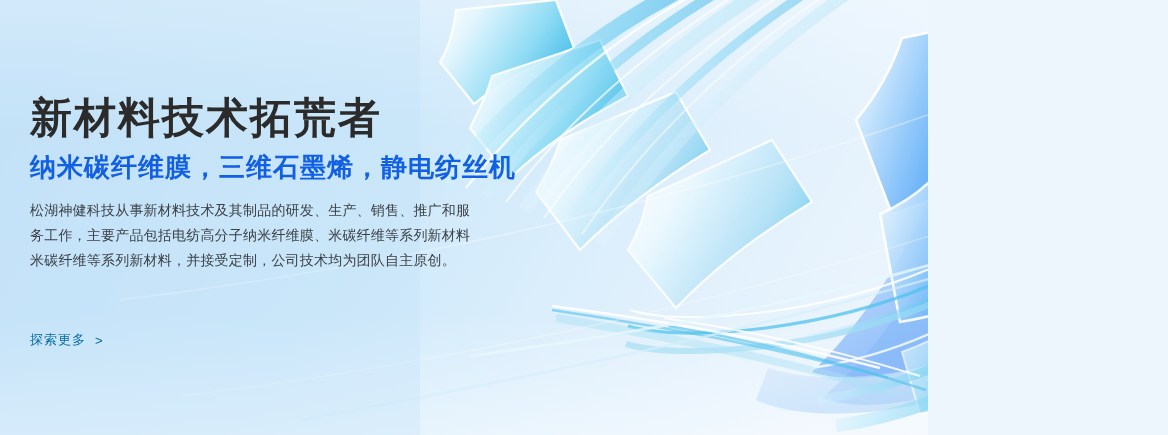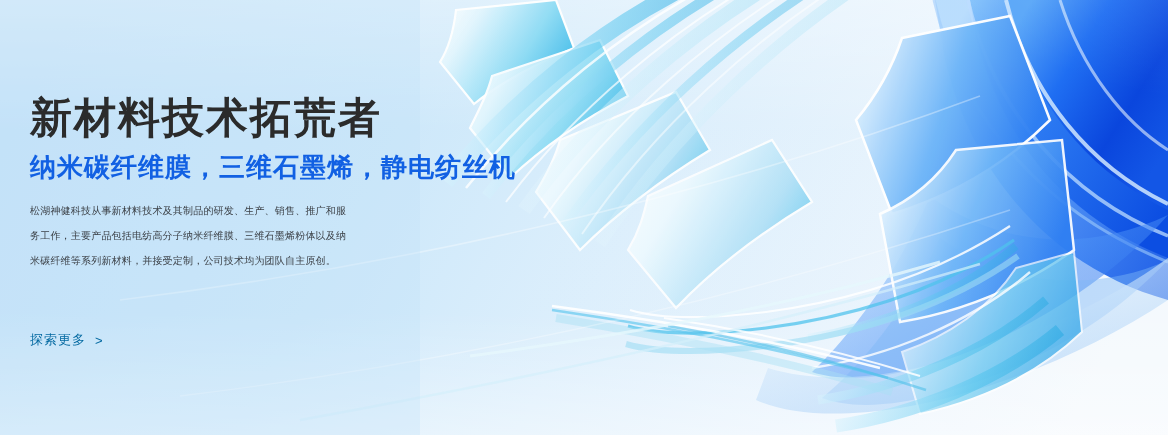--- a/index.html
+++ b/index.html
@@ -2,21 +2,21 @@
 <html><head>
 <meta charset="utf-8">
 <style>
   html,body{margin:0;padding:0;}
   body{
     width:1168px;height:435px;overflow:hidden;
     font-family:"Liberation Sans","DejaVu Sans",sans-serif;
     background:#eef6fd;
   }
   #banner{
-    position:relative;width:1168px;height:435px;overflow:hidden;
+    position:relative;width:928px;height:435px;overflow:hidden;
     background:#bfe0f8;
   }
   #bg-svg{position:absolute;inset:0;width:1168px;height:435px;display:block;}
   .content{
     position:absolute;left:0;top:0;width:640px;height:435px;
     z-index:5;pointer-events:none;
   }
   .content > *{pointer-events:auto;}
   #headline{
     position:absolute;left:30px;top:64px;
@@ -26,21 +26,21 @@
   }
   #subheadline{
     position:absolute;left:30px;top:129px;
     font-size:26px;line-height:34px;font-weight:bold;
     color:#1160e3;letter-spacing:1px;
     white-space:nowrap;
     font-family:Liberation Serif, serif;
   }
   #description{
     position:absolute;left:30px;top:198px;width:500px;
-    font-size:10px;line-height:25px;color:#3a3f45;
+    font-size:14px;line-height:25px;color:#3a3f45;
     letter-spacing:.2px;
   }
   #description p{margin:0;}
   #explore-link{
     position:absolute;left:30px;top:330px;
     font-size:13px;line-height:20px;color:#0369a1;
     letter-spacing:1px;text-decoration:none;
     display:inline-flex;align-items:center;gap:9px;
     cursor:pointer;font-weight:normal;
   }
@@ -210,21 +210,21 @@
   </svg>
 
   <div class="content">
 
     <h1 id="headline">新材料技术拓荒者</h1>
 
     <h2 id="subheadline">纳米碳纤维膜，三维石墨烯，静电纺丝机</h2>
 
     <div id="description">
       <p>松湖神健科技从事新材料技术及其制品的研发、生产、销售、推广和服</p>
-      <p>务工作，主要产品包括电纺高分子纳米纤维膜、三维石墨烯粉体以及纳</p>
+      <p>务工作，主要产品包括电纺高分子纳米纤维膜、米碳纤维等系列新材料</p>
       <p>米碳纤维等系列新材料，并接受定制，公司技术均为团队自主原创。</p>
     </div>
 
     <a id="explore-link" href="#">
       <span>探索更多</span>
       <span class="chev">&gt;</span>
     </a>
 
   </div>
 </div>

